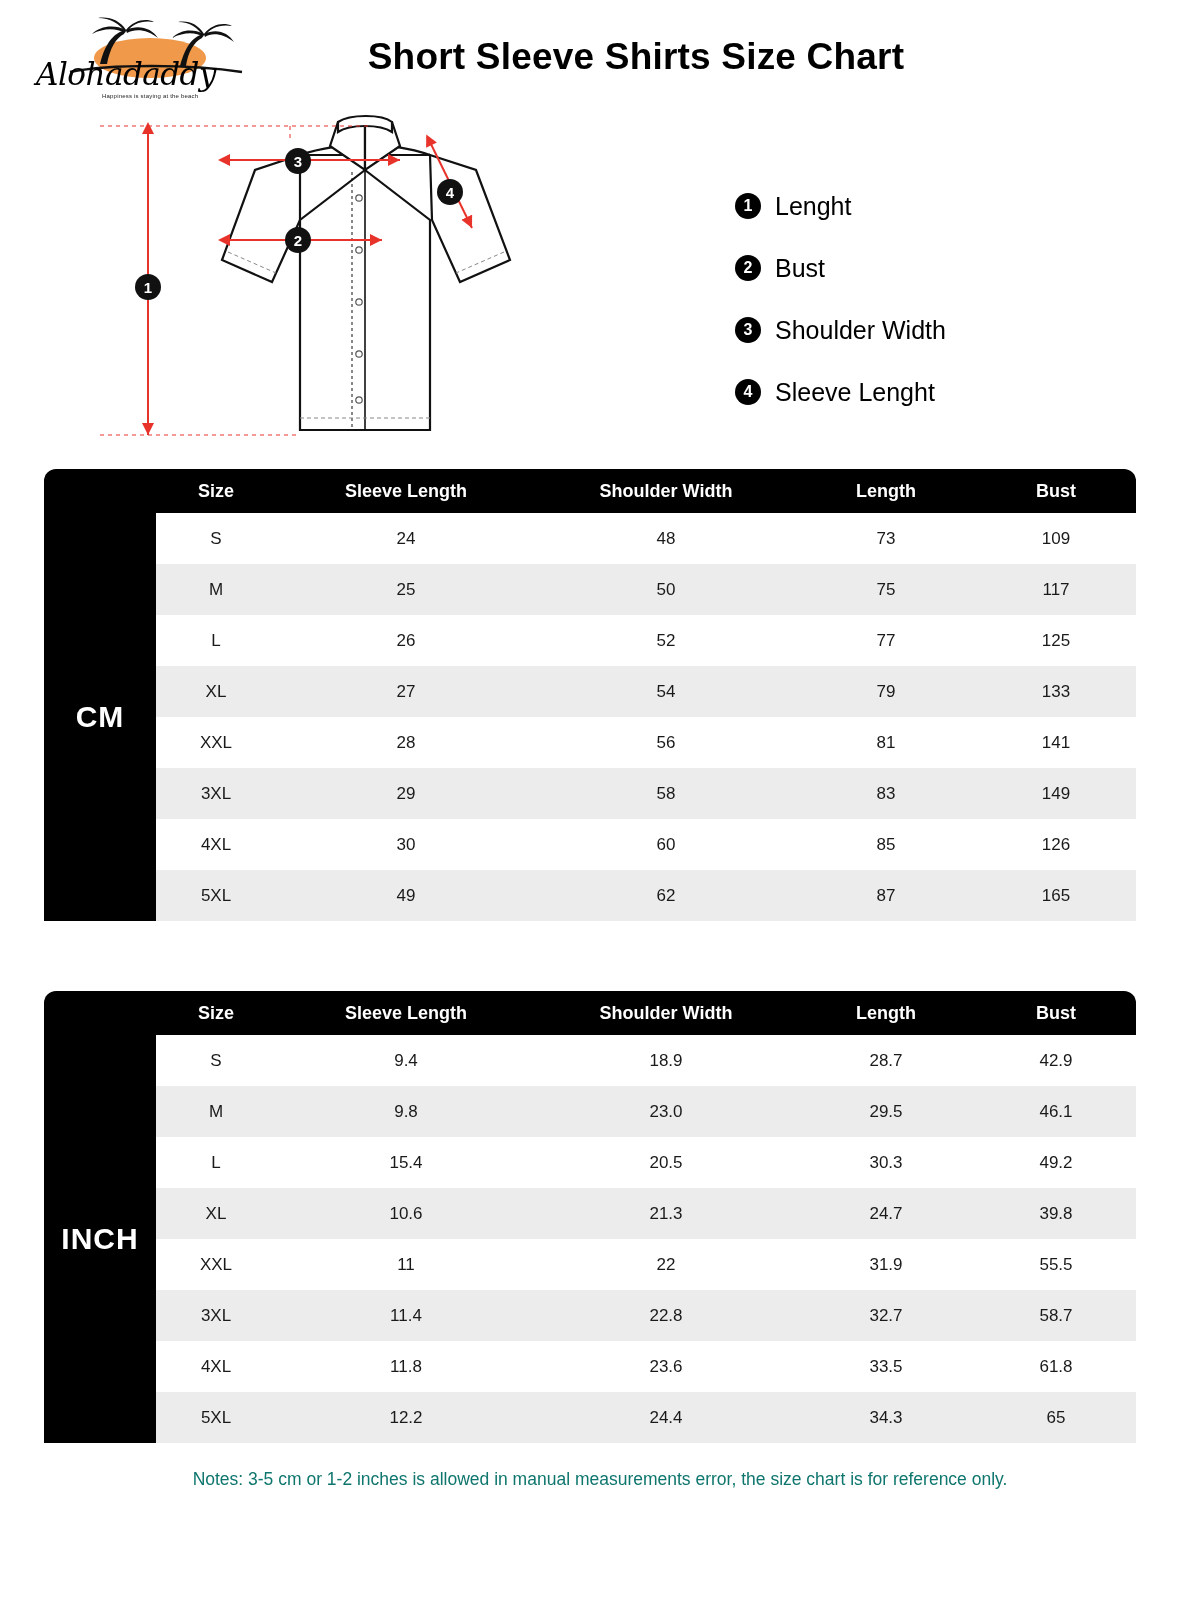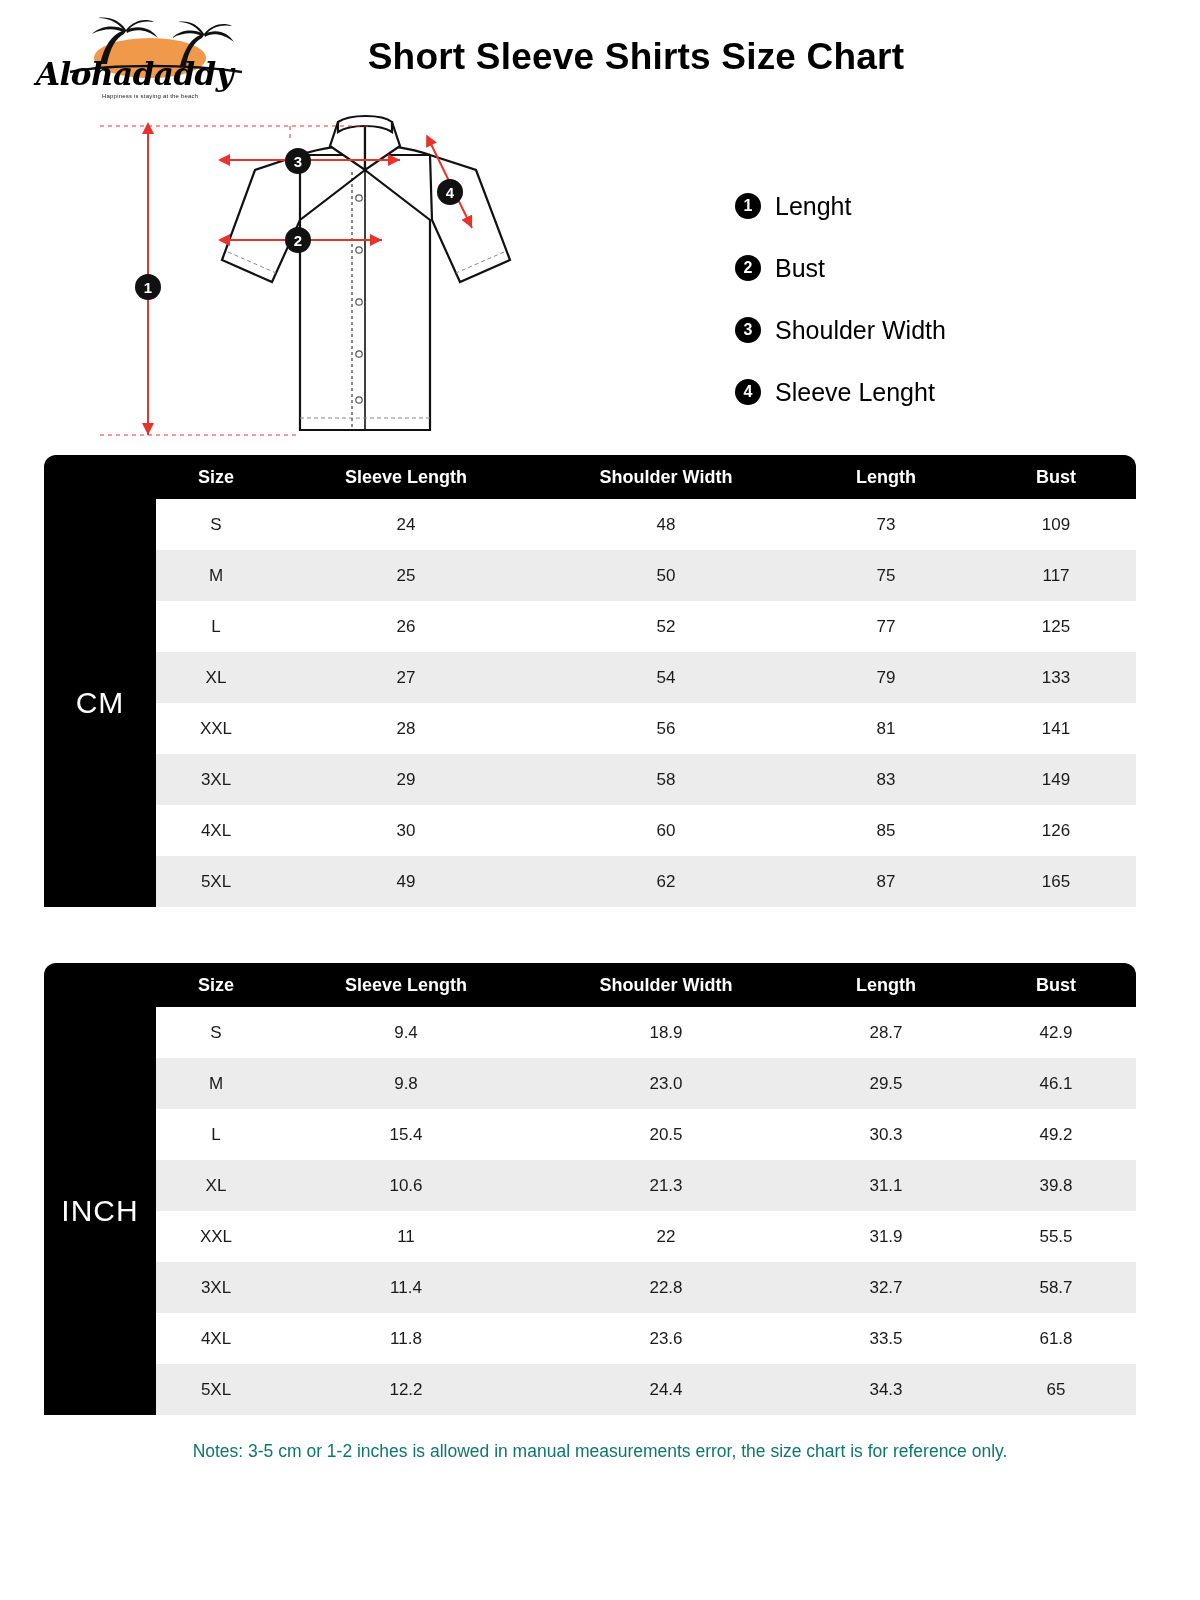--- a/index.html
+++ b/index.html
@@ -24,21 +24,21 @@
   .logo {
     position: absolute;
     left: 30px; top: 14px;
     width: 240px; height: 90px;
   }
   .logo-text {
     position: absolute;
     left: 6px; top: 42px;
     font-family: "DejaVu Serif", serif;
     font-style: italic;
-    font-weight: bold;
+    font-weight: normal;
     font-size: 31px;
     letter-spacing: -0.5px;
   }
   .logo-tagline {
     position: absolute;
     left: 72px; top: 79px;
     font-size: 6px;
     color: #222;
     letter-spacing: 0.2px;
   }
@@ -88,20 +88,21 @@
 
   
   .table-block {
     position: relative;
     margin: 0 44px 0 44px;
   }
   table {
     border-collapse: collapse;
     width: 1092px;
     table-layout: fixed;
+    margin-top: 14px;
   }
   th, td {
     text-align: center;
     font-size: 17px;
     border: none;
   }
   thead th {
     background: #000;
     color: #fff;
     font-size: 18px;
@@ -114,21 +115,21 @@
   tbody td {
     height: 51px;
     color: #1a1a1a;
   }
   tbody tr:nth-child(odd) td { background: #ffffff; }
   tbody tr:nth-child(even) td { background: #ececec; }
   td.unit-cell {
     background: #000 !important;
     color: #fff;
     font-size: 30px;
-    font-weight: normal;
+    font-weight: bold;
     letter-spacing: 1px;
     vertical-align: middle;
   }
   .col-unit { width: 112px; }
   .col-size { width: 120px; }
   .col-sleeve { width: 260px; }
   .col-shoulder { width: 260px; }
   .col-length { width: 180px; }
   .col-bust { width: 160px; }
 
@@ -382,21 +383,21 @@
           <td>L</td>
           <td>15.4</td>
           <td>20.5</td>
           <td>30.3</td>
           <td>49.2</td>
         </tr>
         <tr>
           <td>XL</td>
           <td>10.6</td>
           <td>21.3</td>
-          <td>31.1</td>
+          <td>24.7</td>
           <td>39.8</td>
         </tr>
         <tr>
           <td>XXL</td>
           <td>11</td>
           <td>22</td>
           <td>31.9</td>
           <td>55.5</td>
         </tr>
         <tr>

